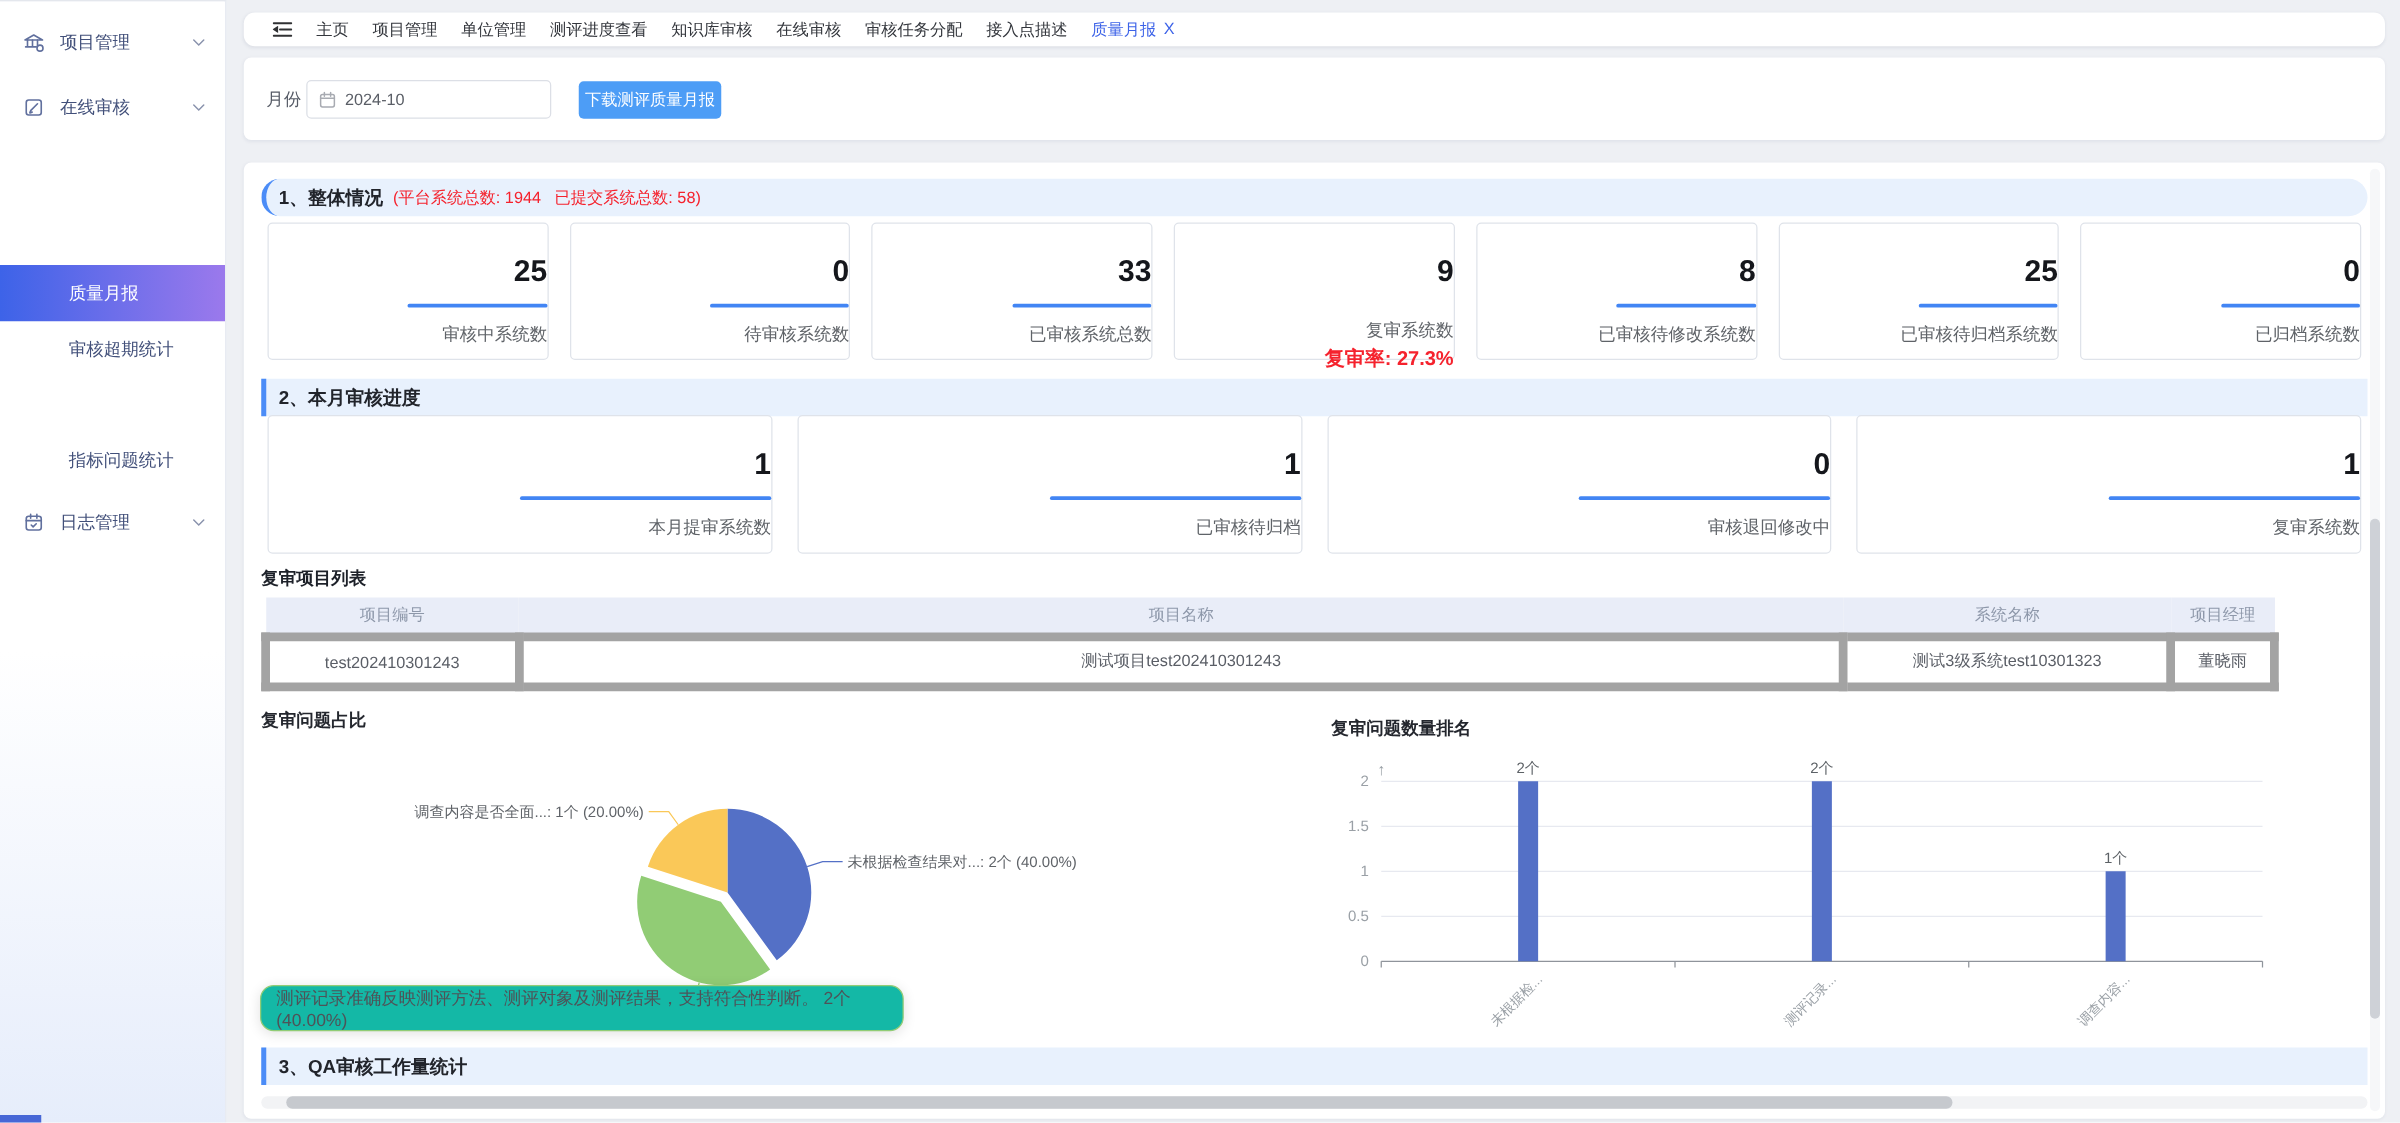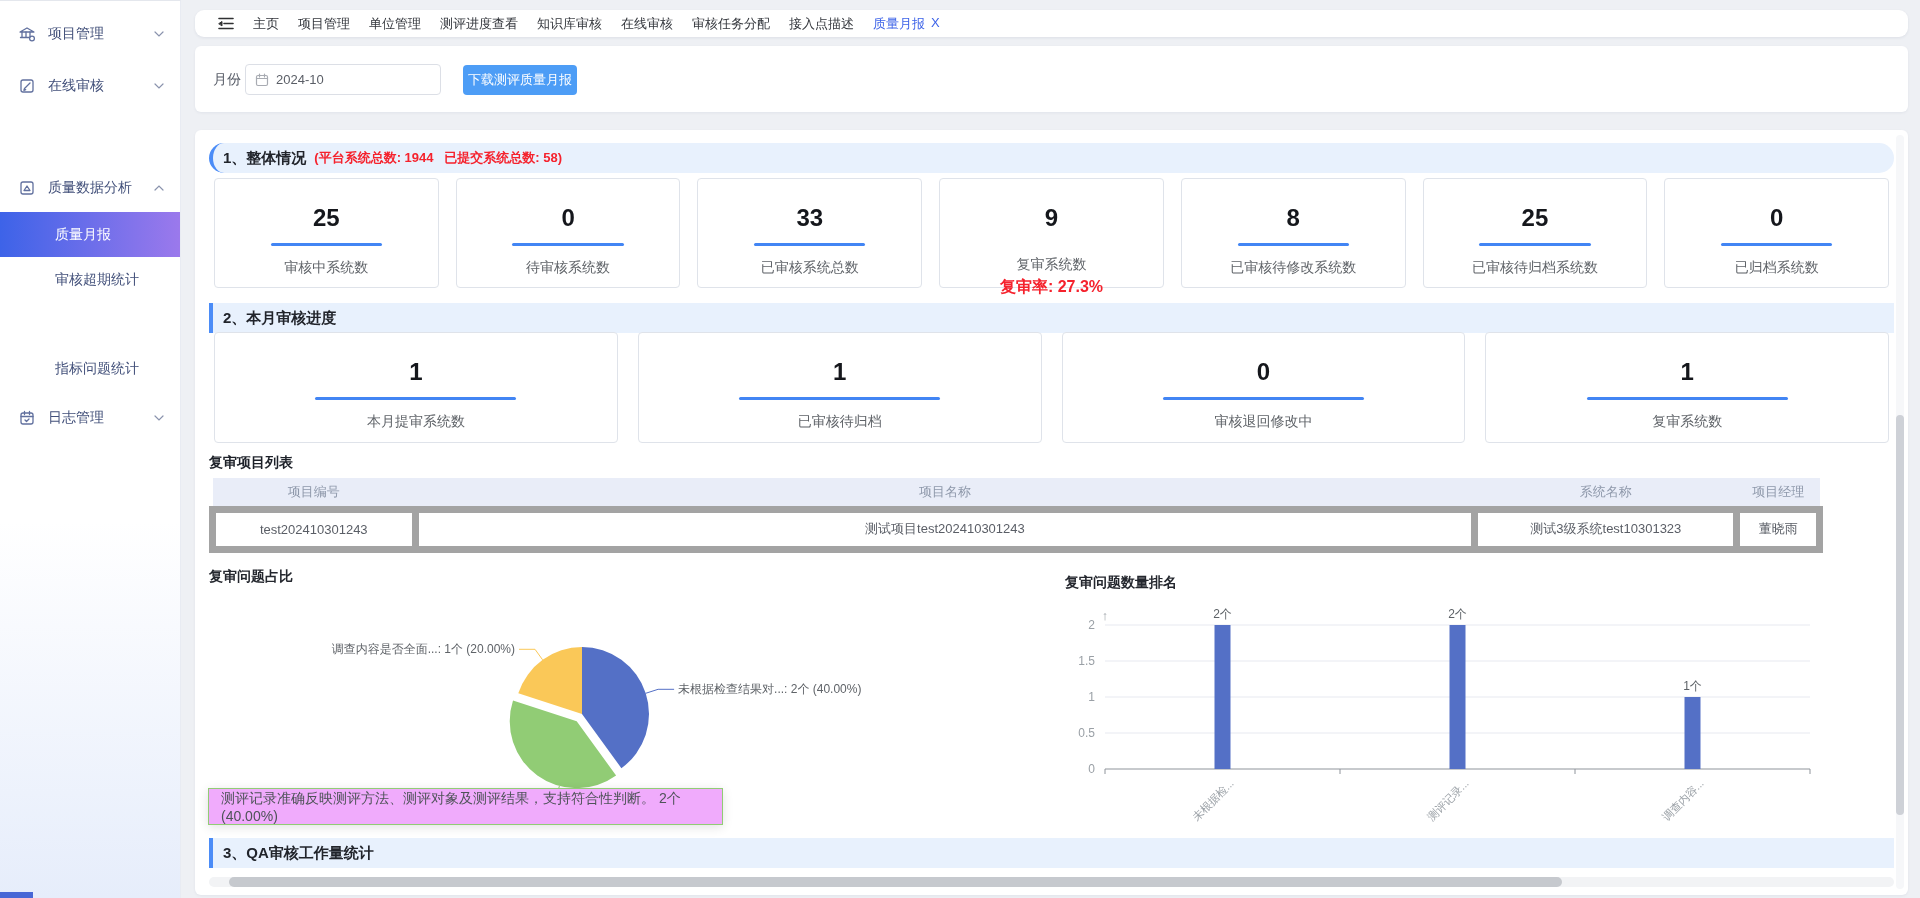--- a/index.html
+++ b/index.html
@@ -38,28 +38,28 @@
   .download-btn { position:absolute; left:268px; top:19px; width:114px; height:30px;
     background:var(--button,#4d9df6); color:#fff; font-size:13px; border:none; border-radius:4px;
     display:flex; align-items:center; justify-content:center; cursor:pointer; }
 
   
   .main-card { position:absolute; left:195px; top:130px; width:1713px; height:765px; background:#fff;
     border-radius:6px; box-shadow:0 1px 3px rgba(20,40,80,.06); }
   .sec-header { position:absolute; left:14px; width:1685px; height:30px; background:var(--section-bg,#e8f1fd);
     border-left:4px solid var(--section-border,#4b8cf7); display:flex; align-items:center; padding-left:10px;
     font-size:15px; font-weight:bold; color:#21242b; }
-  .sec-note { margin-left:8px; font-size:13px; font-weight:bold; color:var(--danger,#f5222d); white-space:pre; }
+  .sec-note { margin-left:8px; font-size:13px; font-weight:normal; color:var(--danger,#f5222d); white-space:pre; }
   #sec1 { top:13px;border-radius:15px; } #sec2 { top:173px; } #sec3 { top:708px; }
 
   .stats-row { position:absolute; left:19px; width:1675px; display:flex; }
   #stats1 { top:48px; height:110px; gap:17px; }
   #stats2 { top:202px; height:111px; gap:20px; }
   .stat-card { flex:1; border:1px solid #dfe3ea; border-radius:4px; background:#fff;
-    display:flex; flex-direction:column; align-items:center; padding-top:27px; }
+    display:flex; flex-direction:column; align-items:flex-end; padding-top:27px; }
   .stat-value { font-size:24px; font-weight:bold; color:#15171c; line-height:1; }
   .stat-line { width:50%; height:3px; background:var(--underline,#4285f4); border-radius:2px; margin-top:13px; }
   .stat-label { margin-top:13px; font-size:14px; color:#5f6368; }
   .stat-extra { margin-top:3px; font-size:16px; font-weight:bold; color:var(--danger,#f5222d); }
 
   .table-title { position:absolute; left:14px; top:324px; font-size:14px; font-weight:bold; color:#1d2129; }
   .review-table { position:absolute; left:14px; top:348px; width:1614px; border-collapse:collapse; font-size:13px; }
   .review-table th { background:#e9edf8; color:#8e98aa; font-weight:normal; height:31px; text-align:center; }
   .review-table td { color:#5a5e66; height:40px; background:#fff; text-align:center;
     border:7px solid #a3a3a3; }
@@ -69,22 +69,22 @@
   .chart-title { position:absolute; font-size:14px; font-weight:bold; color:#24272e; }
   .chart-left  .chart-title { left:0; top:0; }
   .chart-right .chart-title { left:25px; top:6px; }
   .legend { position:absolute; left:49px; top:28px; display:flex; gap:18px; align-items:center;
     font-size:12px; color:#5f6368; }
   .legend-item { display:flex; align-items:center; cursor:pointer; }
   .legend-swatch { width:12px; height:12px; border-radius:2px; display:inline-block; margin-right:6px; }
   #pie-svg { position:absolute; left:0; top:46px; width:820px; height:215px; }
   #bar-svg { position:absolute; left:0; top:0; width:860px; height:265px; }
 
-  .pie-tooltip { position:absolute; left:13px; top:658px; width:515px; height:37px; background:#f0abfc;
-    border:1px solid #91cc75; border-radius:0; box-shadow:0 2px 10px rgba(0,0,0,.12);
+  .pie-tooltip { position:absolute; left:13px; top:658px; width:515px; height:37px; background:#14b8a6;
+    border:1px solid #91cc75; border-radius:11px; box-shadow:0 2px 10px rgba(0,0,0,.12);
     display:flex; align-items:center; padding-left:12px; font-size:14px; color:#4e5358; z-index:5; }
 
   .h-scrollbar { position:absolute; left:14px; top:747px; width:1685px; height:10px; background:#f2f3f5; border-radius:5px; }
   .h-thumb { position:absolute; left:20px; top:0; width:1333px; height:10px; background:#c6c9ce; border-radius:5px; cursor:pointer; }
   .v-scrollbar { position:absolute; right:4px; top:5px; width:8px; height:754px; background:#f6f7f9; border-radius:4px; }
   .v-thumb { position:absolute; left:0; top:280px; width:8px; height:400px; background:#ced1d7; border-radius:4px; cursor:pointer; }
 
   svg.ic { flex:0 0 auto; }
 </style>
 </head>
@@ -106,30 +106,20 @@
         </svg>
     </div>
     <div class="side-item" style="top:63px">
       <svg class="ic" width="18" height="18" viewBox="0 0 18 18" fill="none" stroke="#61709e" stroke-width="1.3" stroke-linecap="round" stroke-linejoin="round">
           <rect x="3" y="3" width="12" height="12" rx="2"></rect>
           <path d="M6.5 11.5 L12 6 M6.5 11.5 l-.6 1.8 1.8-.6"></path>
         </svg>
       <span class="lbl">在线审核</span>
       <svg class="chev" width="10" height="6" viewBox="0 0 10 6" fill="none" stroke="#8a93ad" stroke-width="1.2" stroke-linecap="round">
           <path d="M1 1 L5 5 L9 1"></path>
-        </svg>
-    </div>
-    <div class="side-item" style="top:165px">
-      <svg class="ic" width="18" height="18" viewBox="0 0 18 18" fill="none" stroke="#61709e" stroke-width="1.3" stroke-linecap="round" stroke-linejoin="round">
-          <rect x="3" y="3" width="12" height="12" rx="2"></rect>
-          <path d="M6 11.5 L9 7 L12 11.5 Z"></path>
-        </svg>
-      <span class="lbl">质量数据分析</span>
-      <svg class="chev" width="10" height="6" viewBox="0 0 10 6" fill="none" stroke="#8a93ad" stroke-width="1.2" stroke-linecap="round">
-          <path d="M1 5 L5 1 L9 5"></path>
         </svg>
     </div>
 
     <div class="sub-item active" style="top:211px">质量月报</div>
     <div class="sub-item" style="top:256px">审核超期统计</div>
     <div class="sub-item" style="top:345px">指标问题统计</div>
 
     <div class="side-item" style="top:395px">
       <svg class="ic" width="18" height="18" viewBox="0 0 18 18" fill="none" stroke="#61709e" stroke-width="1.3" stroke-linecap="round" stroke-linejoin="round">
           <rect x="3" y="4" width="12" height="11" rx="2"></rect>

